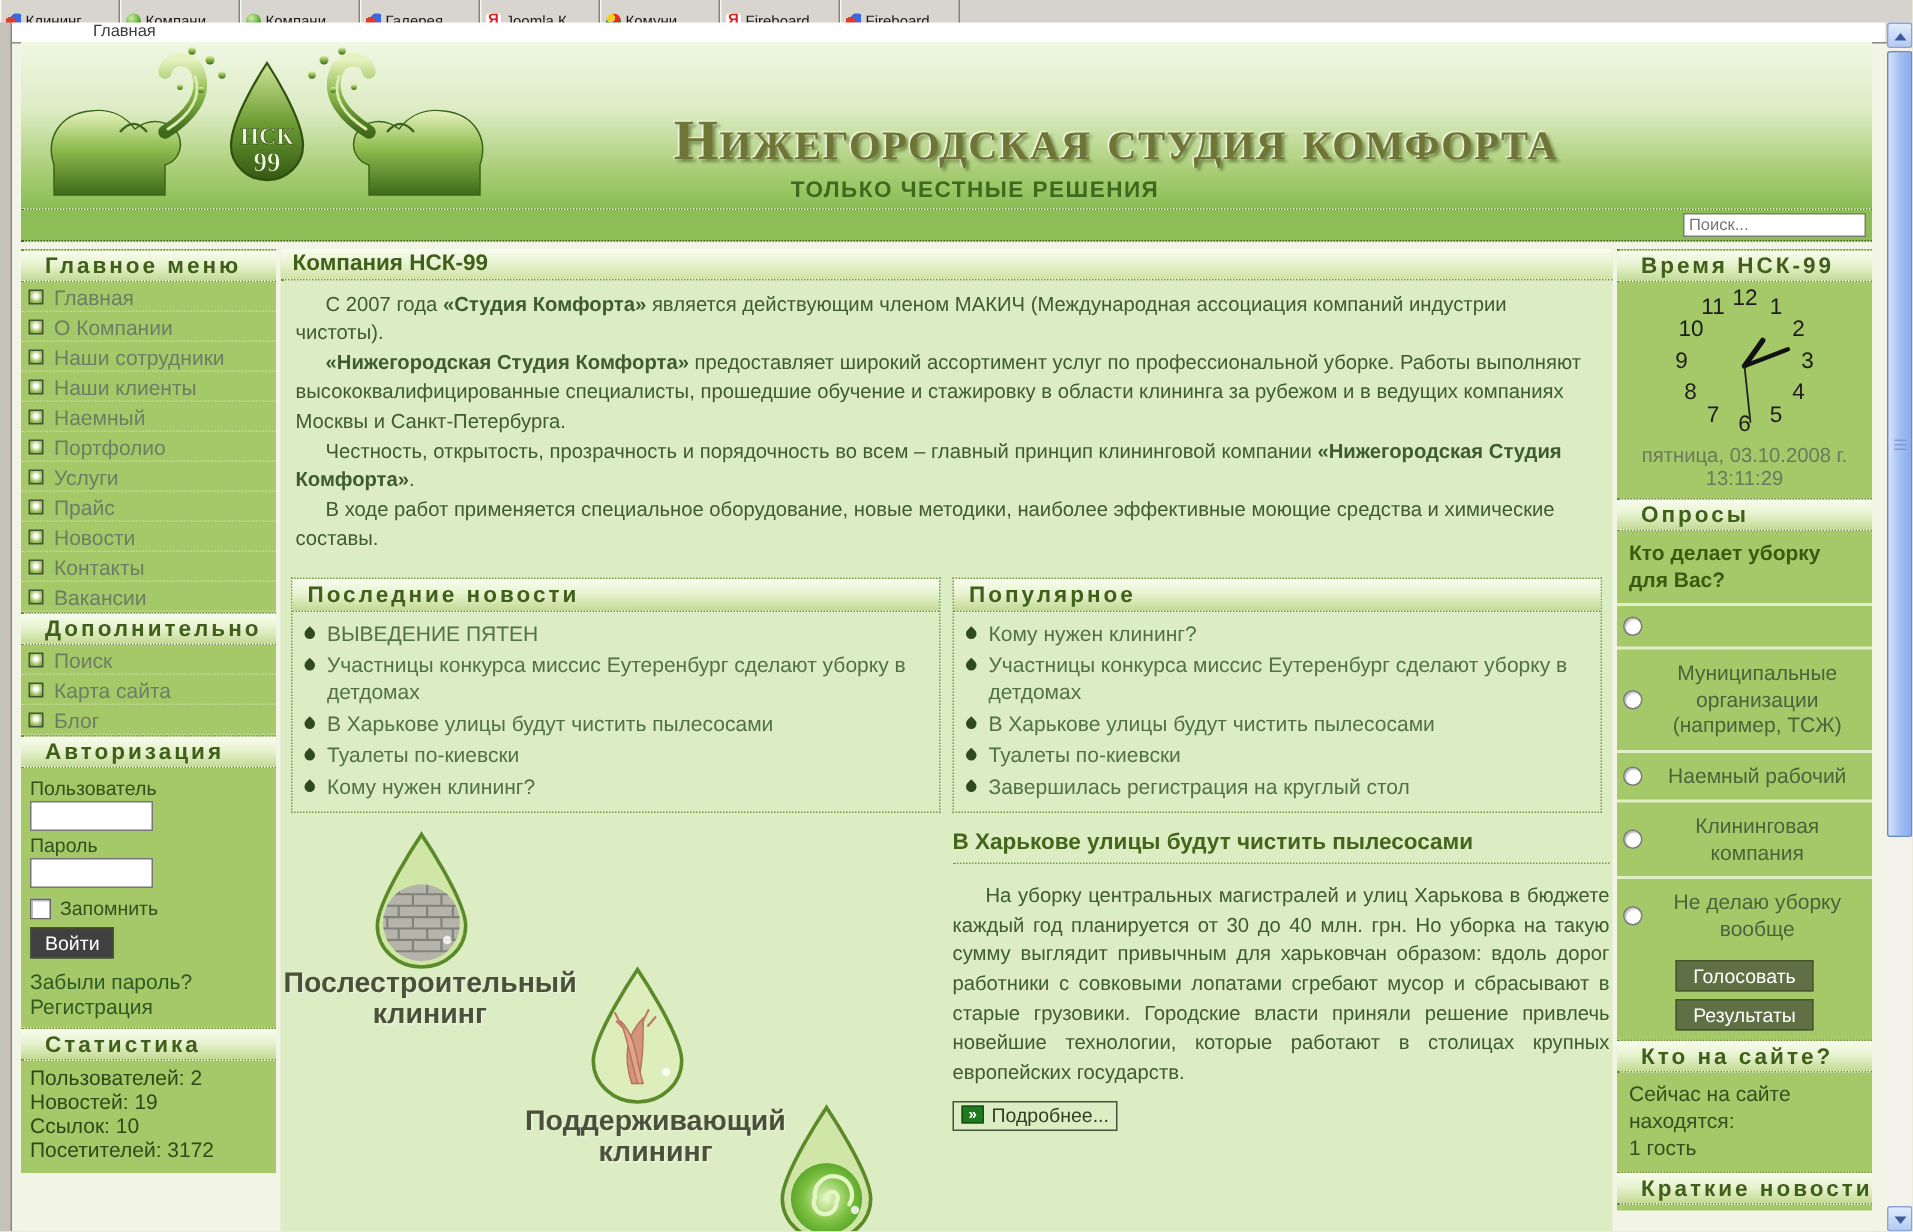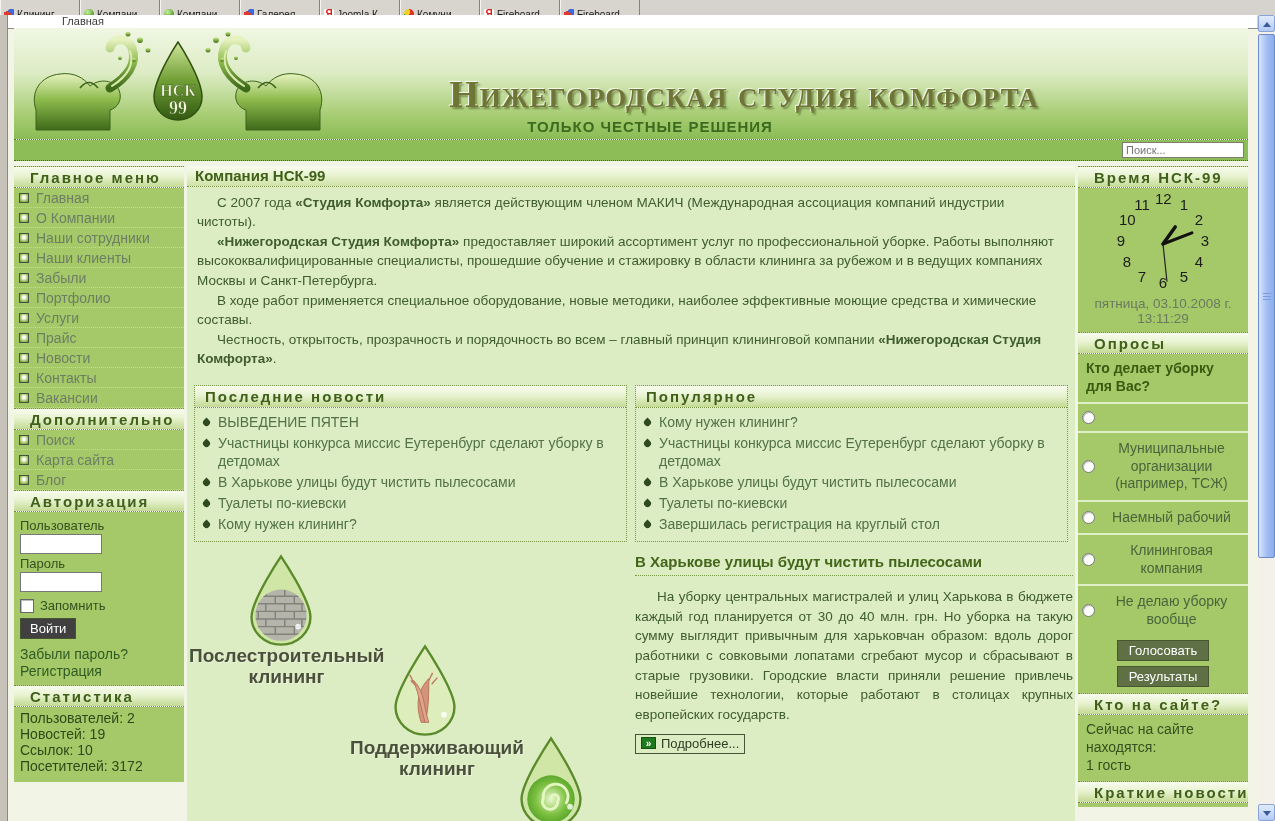--- a/index.html
+++ b/index.html
@@ -225,21 +225,21 @@
               <span>Наши сотрудники</span>
             </div>
 
             <div class="menu-item">
               <span class="mi"></span>
               <span>Наши клиенты</span>
             </div>
 
             <div class="menu-item">
               <span class="mi"></span>
-              <span>Забыли</span>
+              <span>Наемный</span>
             </div>
 
             <div class="menu-item">
               <span class="mi"></span>
               <span>Портфолио</span>
             </div>
 
             <div class="menu-item">
               <span class="mi"></span>
               <span>Услуги</span>
@@ -313,22 +313,22 @@
           </div>
 
       </div>
 
       <div class="main">
         <div class="page-title">Компания НСК-99</div>
 
         <div class="intro">
           <p><span class="seg">С 2007 года </span><span class="seg b">«Студия Комфорта»</span><span class="seg"> является действующим членом МАКИЧ (Международная ассоциация компаний индустрии чистоты).</span></p>
           <p><span class="seg b">«Нижегородская Студия Комфорта»</span><span class="seg"> предоставляет широкий ассортимент услуг по профессиональной уборке. Работы выполняют высококвалифицированные специалисты, прошедшие обучение и стажировку в области клининга за рубежом и в ведущих компаниях Москвы и Санкт-Петербурга.</span></p>
+          <p><span class="seg">Честность, открытость, прозрачность и порядочность во всем – главный принцип клининговой компании </span><span class="seg b">«Нижегородская Студия Комфорта»</span><span class="seg">.</span></p>
           <p><span class="seg">В ходе работ применяется специальное оборудование, новые методики, наиболее эффективные моющие средства и химические составы.</span></p>
-          <p><span class="seg">Честность, открытость, прозрачность и порядочность во всем – главный принцип клининговой компании </span><span class="seg b">«Нижегородская Студия Комфорта»</span><span class="seg">.</span></p>
         </div>
 
         <div class="news-row">
           <div class="news-box">
             <div class="mod-h">Последние новости</div>
             <div class="news-list">
 
                 <div class="news-item">
                   <span class="bullet-drop"></span>
                   <span>ВЫВЕДЕНИЕ ПЯТЕН</span>

